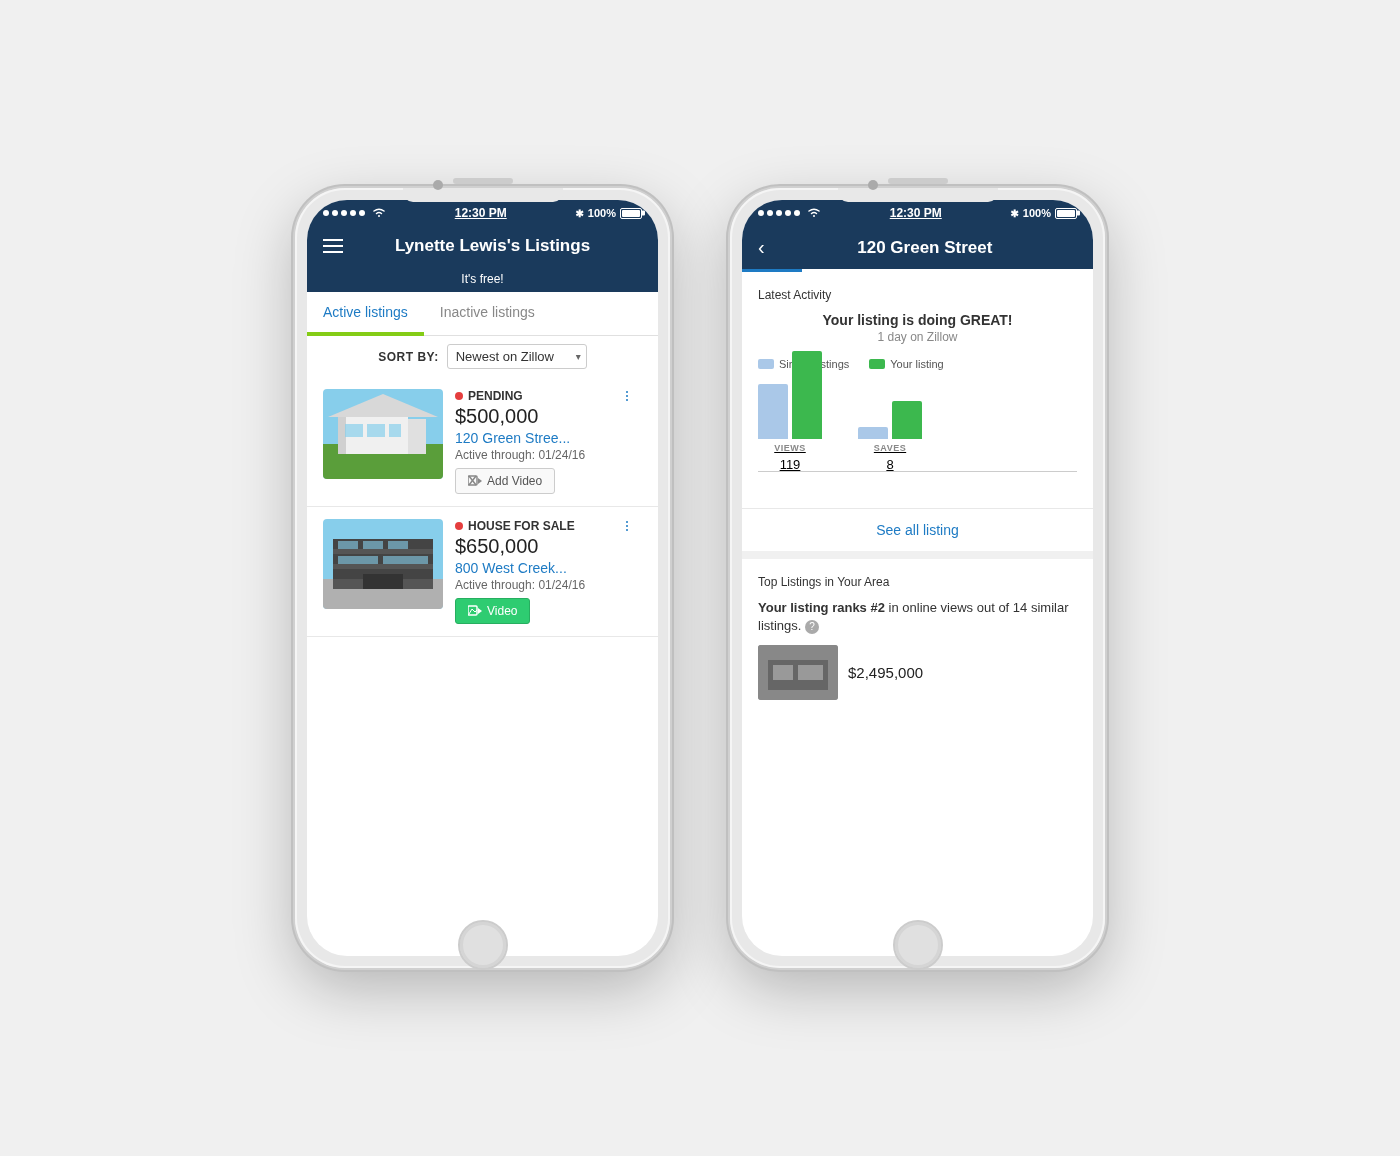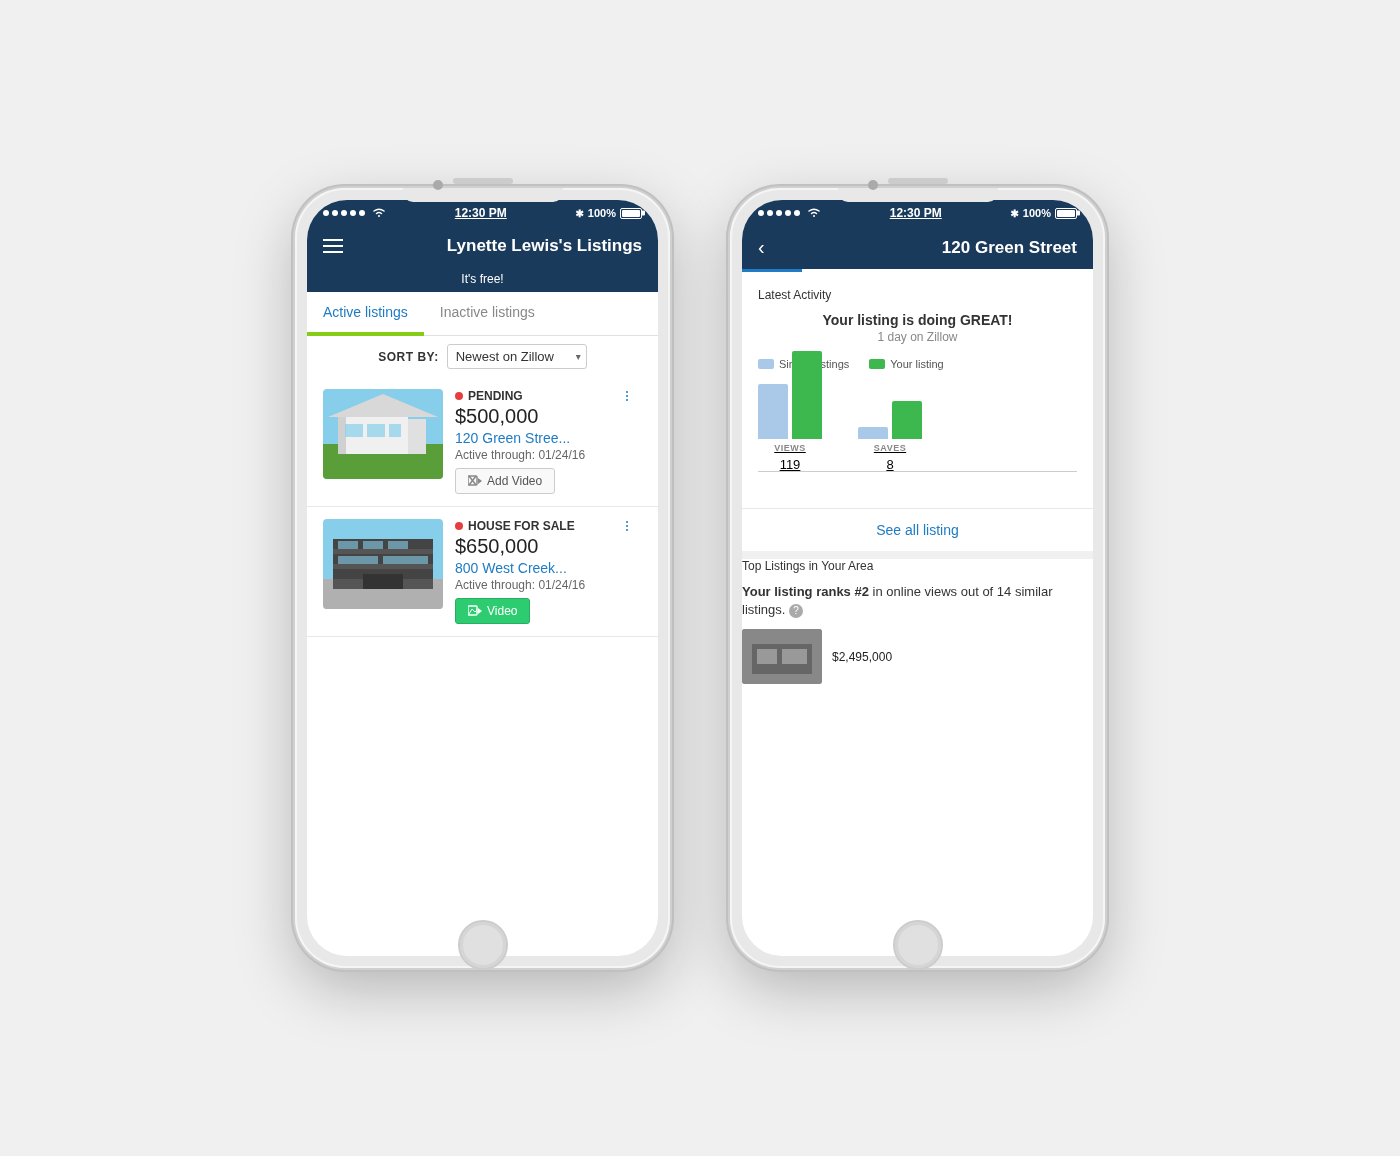--- a/index.html
+++ b/index.html
@@ -139,21 +139,21 @@
       padding: 10px 16px;
       display: flex;
       align-items: center;
       flex-shrink: 0;
     }
     .nav-title {
       font-size: 17px;
       font-weight: 600;
       color: white;
       flex: 1;
-      text-align: right;
+      text-align: center;
     }
     .hamburger {
       display: flex;
       flex-direction: column;
       gap: 4px;
       cursor: pointer;
     }
     .hamburger span {
       width: 20px;
       height: 2px;
@@ -412,21 +412,21 @@
       flex-shrink: 0;
     }
     .see-metrics a {
       color: #1e7bc4;
       font-size: 14px;
       text-decoration: none;
       cursor: pointer;
     }
 
     .top-listings-section {
-      padding: 0;
+      padding: 16px;
       border-top: 8px solid #f0f0f0;
       flex-shrink: 0;
     }
     .rank-text {
       font-size: 13px;
       color: #333;
       line-height: 1.4;
       margin-bottom: 10px;
     }
     .rank-text strong { font-weight: 700; }
@@ -437,21 +437,21 @@
     }
     .preview-img {
       width: 80px;
       height: 55px;
       background: linear-gradient(135deg, #888, #aaa);
       border-radius: 3px;
       overflow: hidden;
       flex-shrink: 0;
     }
     .preview-price {
-      font-size: 12px;
+      font-size: 15px;
       font-weight: 400;
       color: #222;
     }
   </style>
 </head>
 <body>
 
 <div class="phones-container">
 
   <div class="phone">

